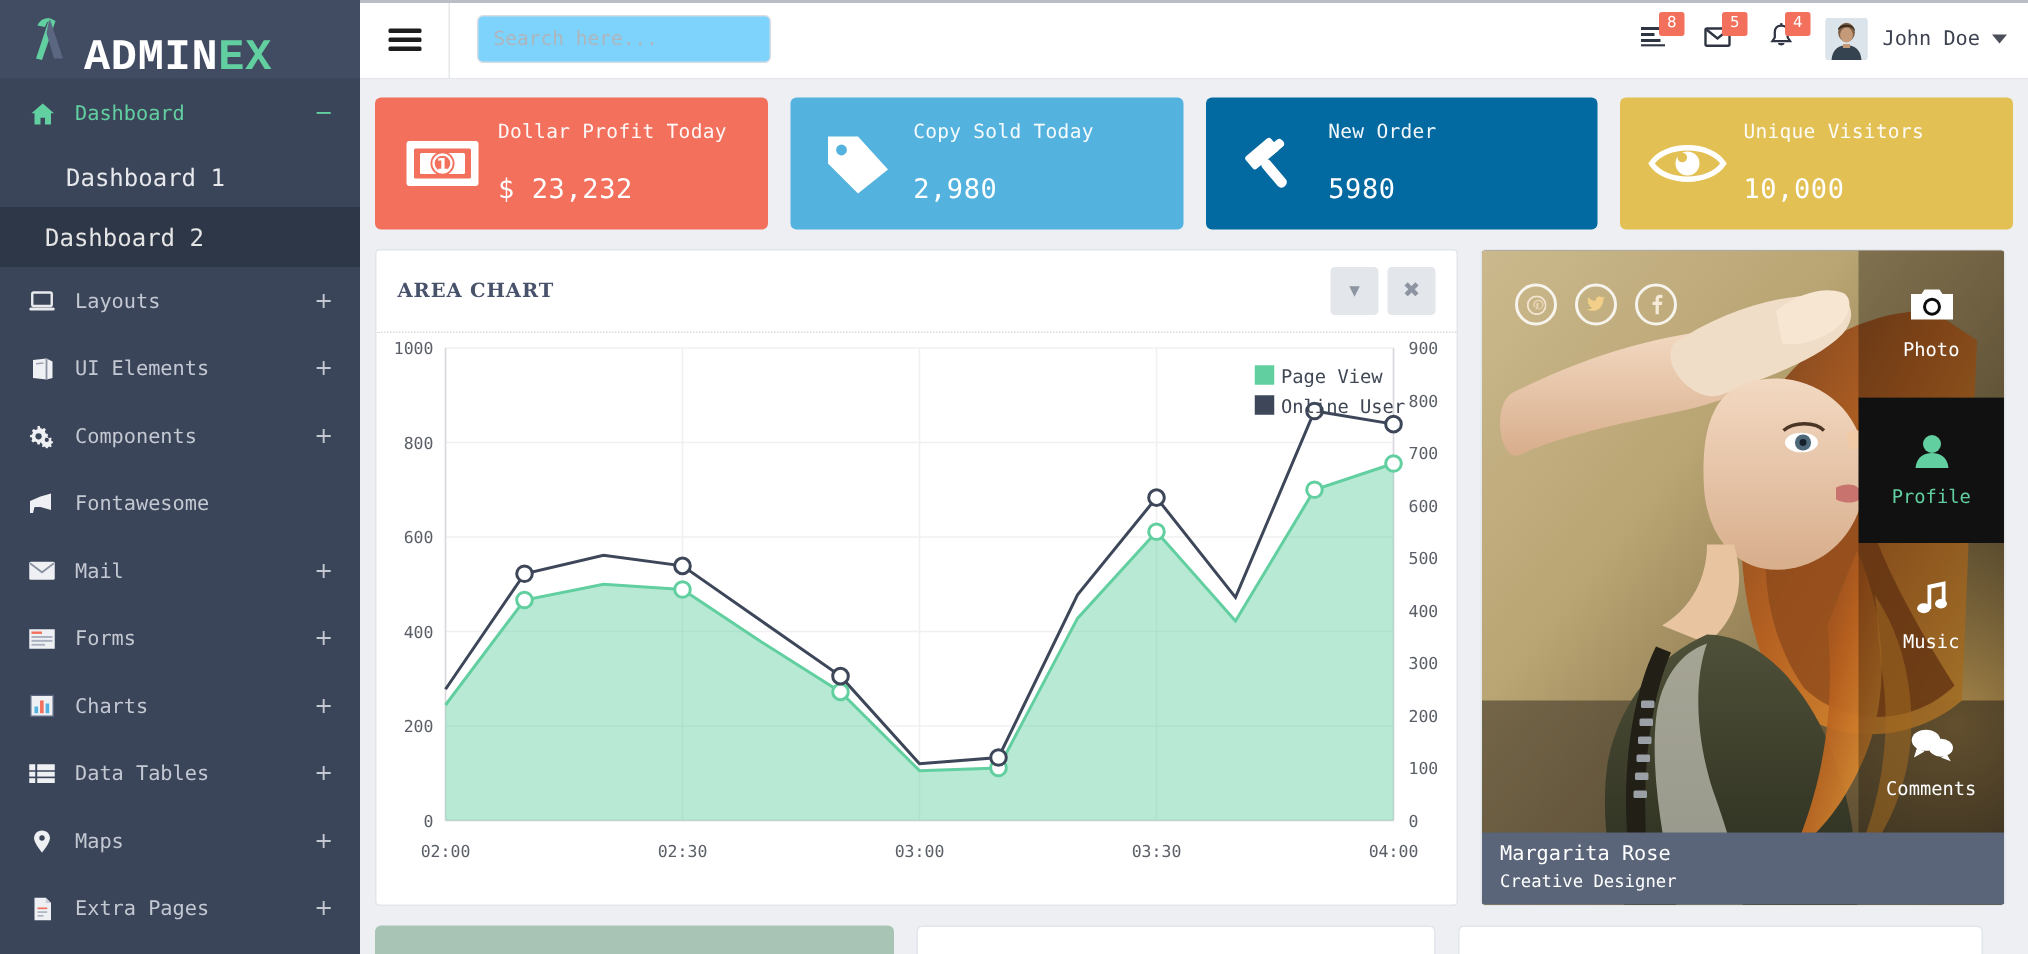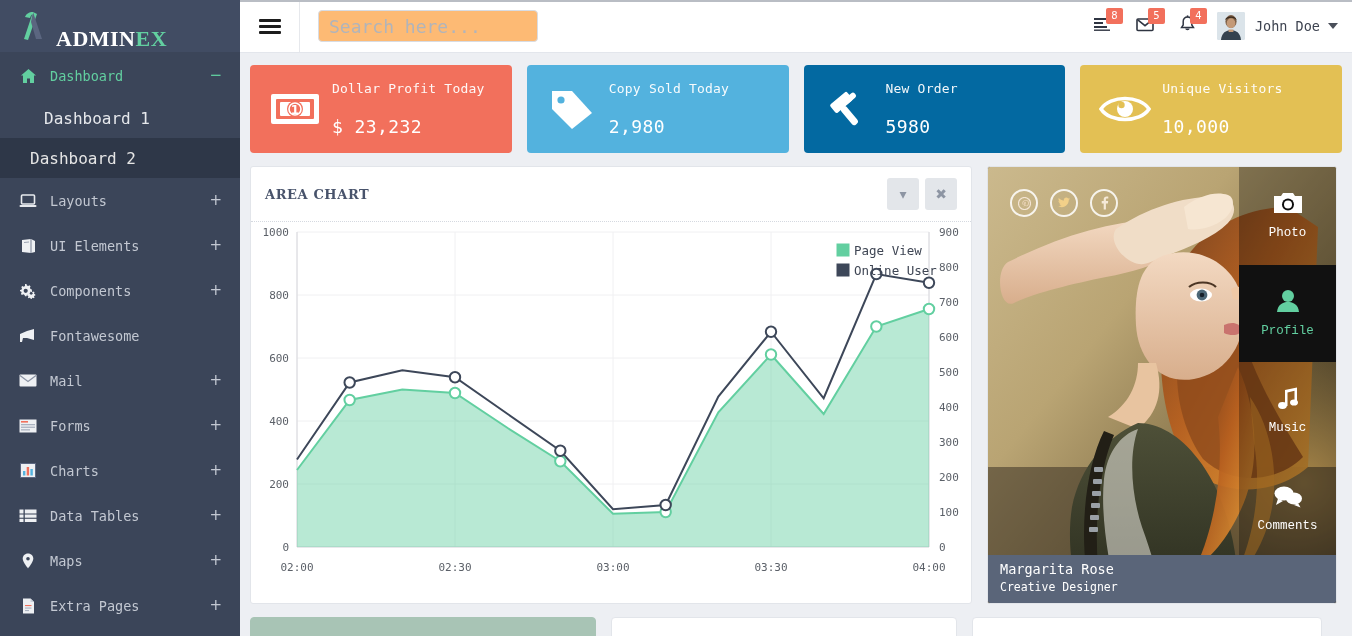--- a/index.html
+++ b/index.html
@@ -20,22 +20,22 @@
   }
   .brand {
     height: 53px;
     background: #414c63;
     display: flex; align-items: center;
     padding-left: 16px;
     border-bottom: 1px solid #3b4559;
   }
   .brand-logo { width: 34px; height: 34px; margin-right: 6px; flex: none; }
   .brand-text {
-    font-family: Liberation Serif, serif;
-    font-size: 22px; font-weight: bold;
+    font-family: Liberation Mono, monospace;
+    font-size: 29px; font-weight: bold;
     letter-spacing: 0.5px;
     color: #ffffff;
     margin-top: 25px;
   }
   .brand-text .accent { color: #62cfa0; }
 
   .nav { padding-top: 0; }
   .nav-item {
     height: 45px;
     display: flex; align-items: center;
@@ -88,28 +88,28 @@
     cursor: pointer;
     border-right: 1px solid #e6e8ec;
   }
   .ham-bars { width: 22px; }
   .ham-bars i {
     display: block; height: 3px; background: #1d1d1d;
     margin: 3px 0; border-radius: 1px;
   }
   .search-wrap { padding-left: 18px; }
   #search-input {
-    width: 220px; height: 32px;
+    width: 196px; height: 32px;
     border: 1px solid #d8dce3;
     border-radius: 4px;
     padding: 0 10px;
     font-family: "DejaVu Sans Mono", monospace;
-    font-size: 18px;
+    font-size: 13px;
     color: #555;
-    background: #fdba74;
+    background: #7dd3fc;
     outline: none;
   }
   #search-input::placeholder { color: #b0b4bb; }
 
   .topbar-right {
     margin-left: auto;
     display: flex; align-items: center;
     padding-right: 14px;
     height: 52px;
   }
@@ -239,21 +239,20 @@
   }
   .side-item {
     flex: 1;
     display: flex; flex-direction: column;
     align-items: center; justify-content: center;
     color: #fff;
     font-size: 12.5px;
     cursor: pointer;
     background: rgba(0,0,0,0.30);
     gap: 7px;
-    font-family: Liberation Mono, monospace;
   }
   .side-item.active { background: #111111; color: #62cfa0; }
   .profile-footer {
     position: absolute; left: 0; bottom: 0;
     width: 100%; height: 48px;
     background: #5a6579;
     color: #fff;
     padding: 6px 0 0 12px;
     z-index: 6;
   }

